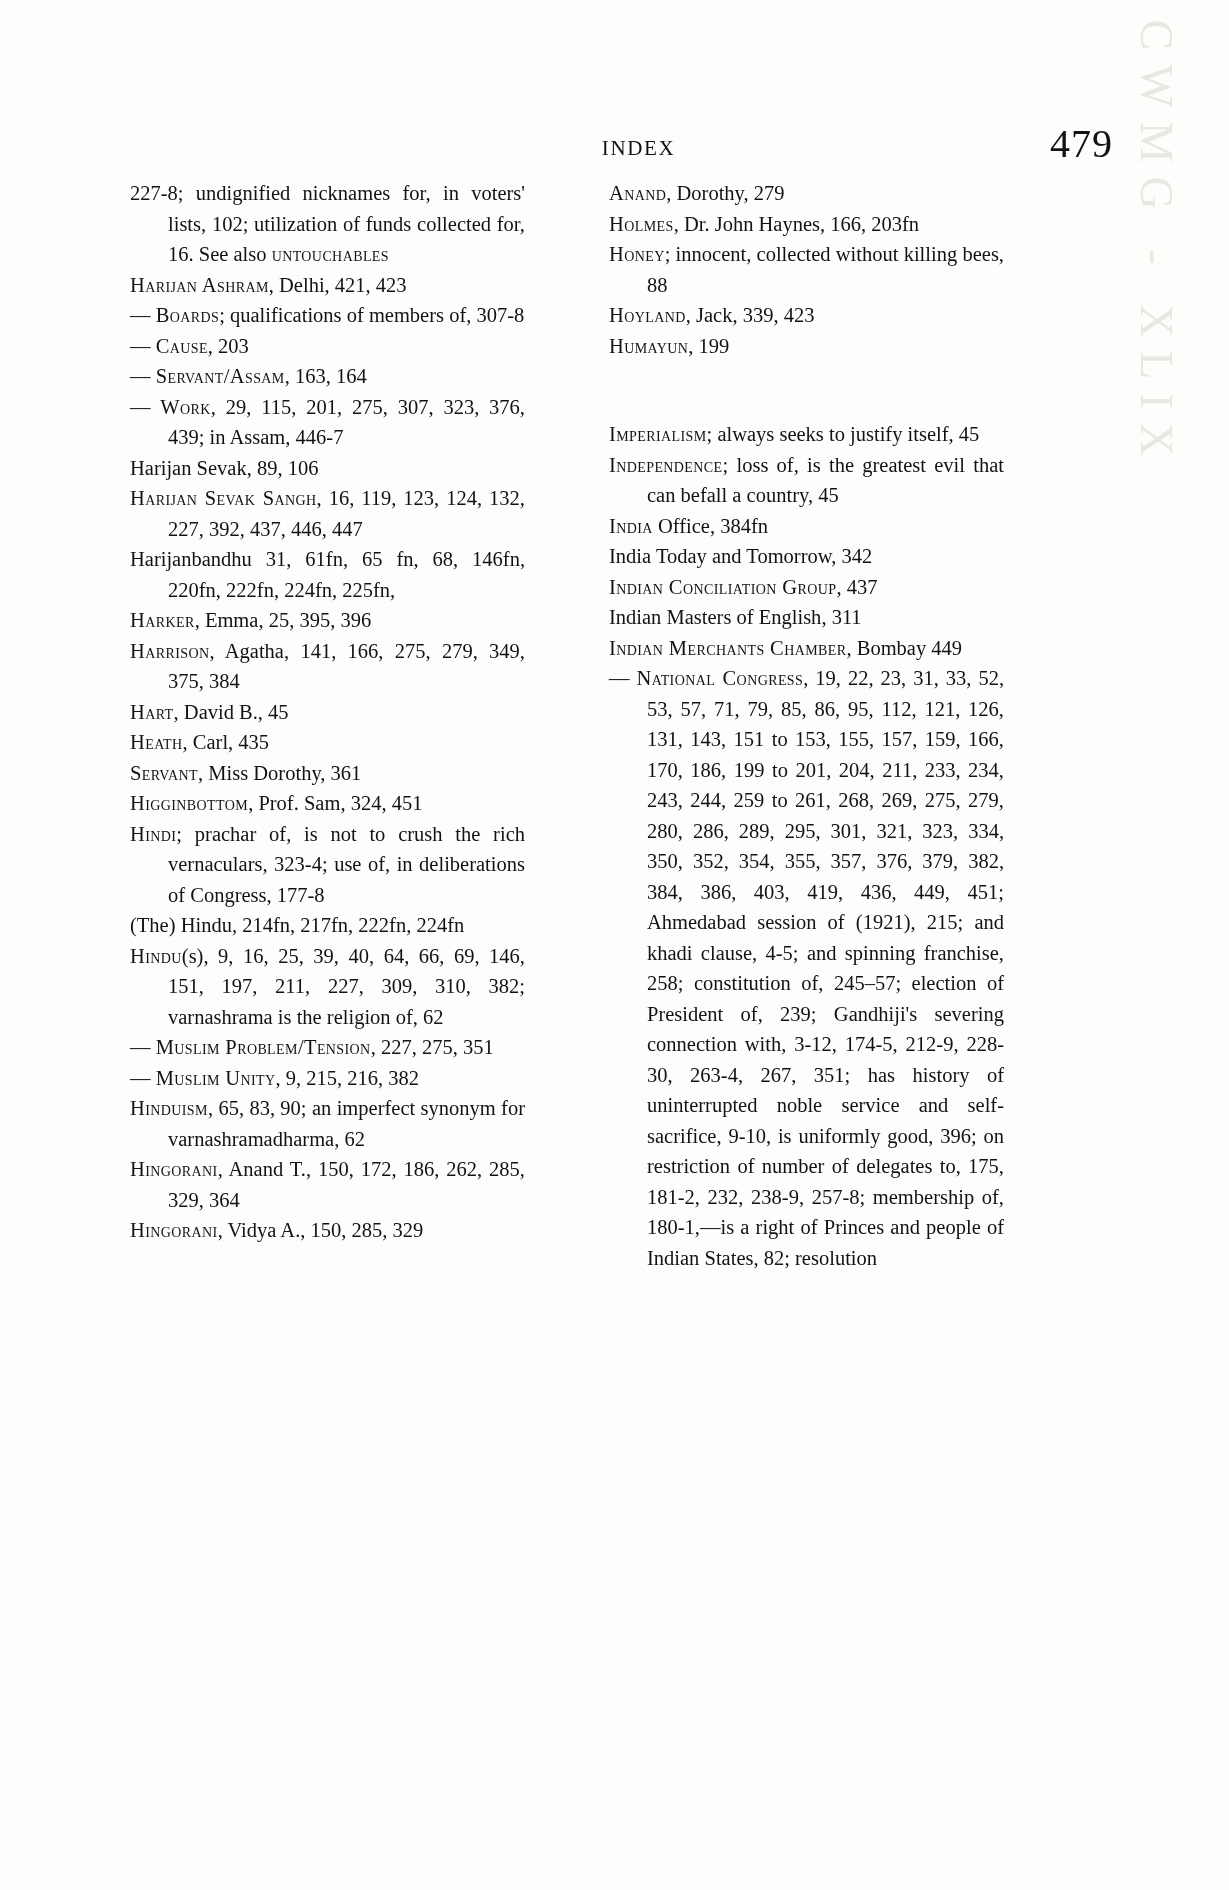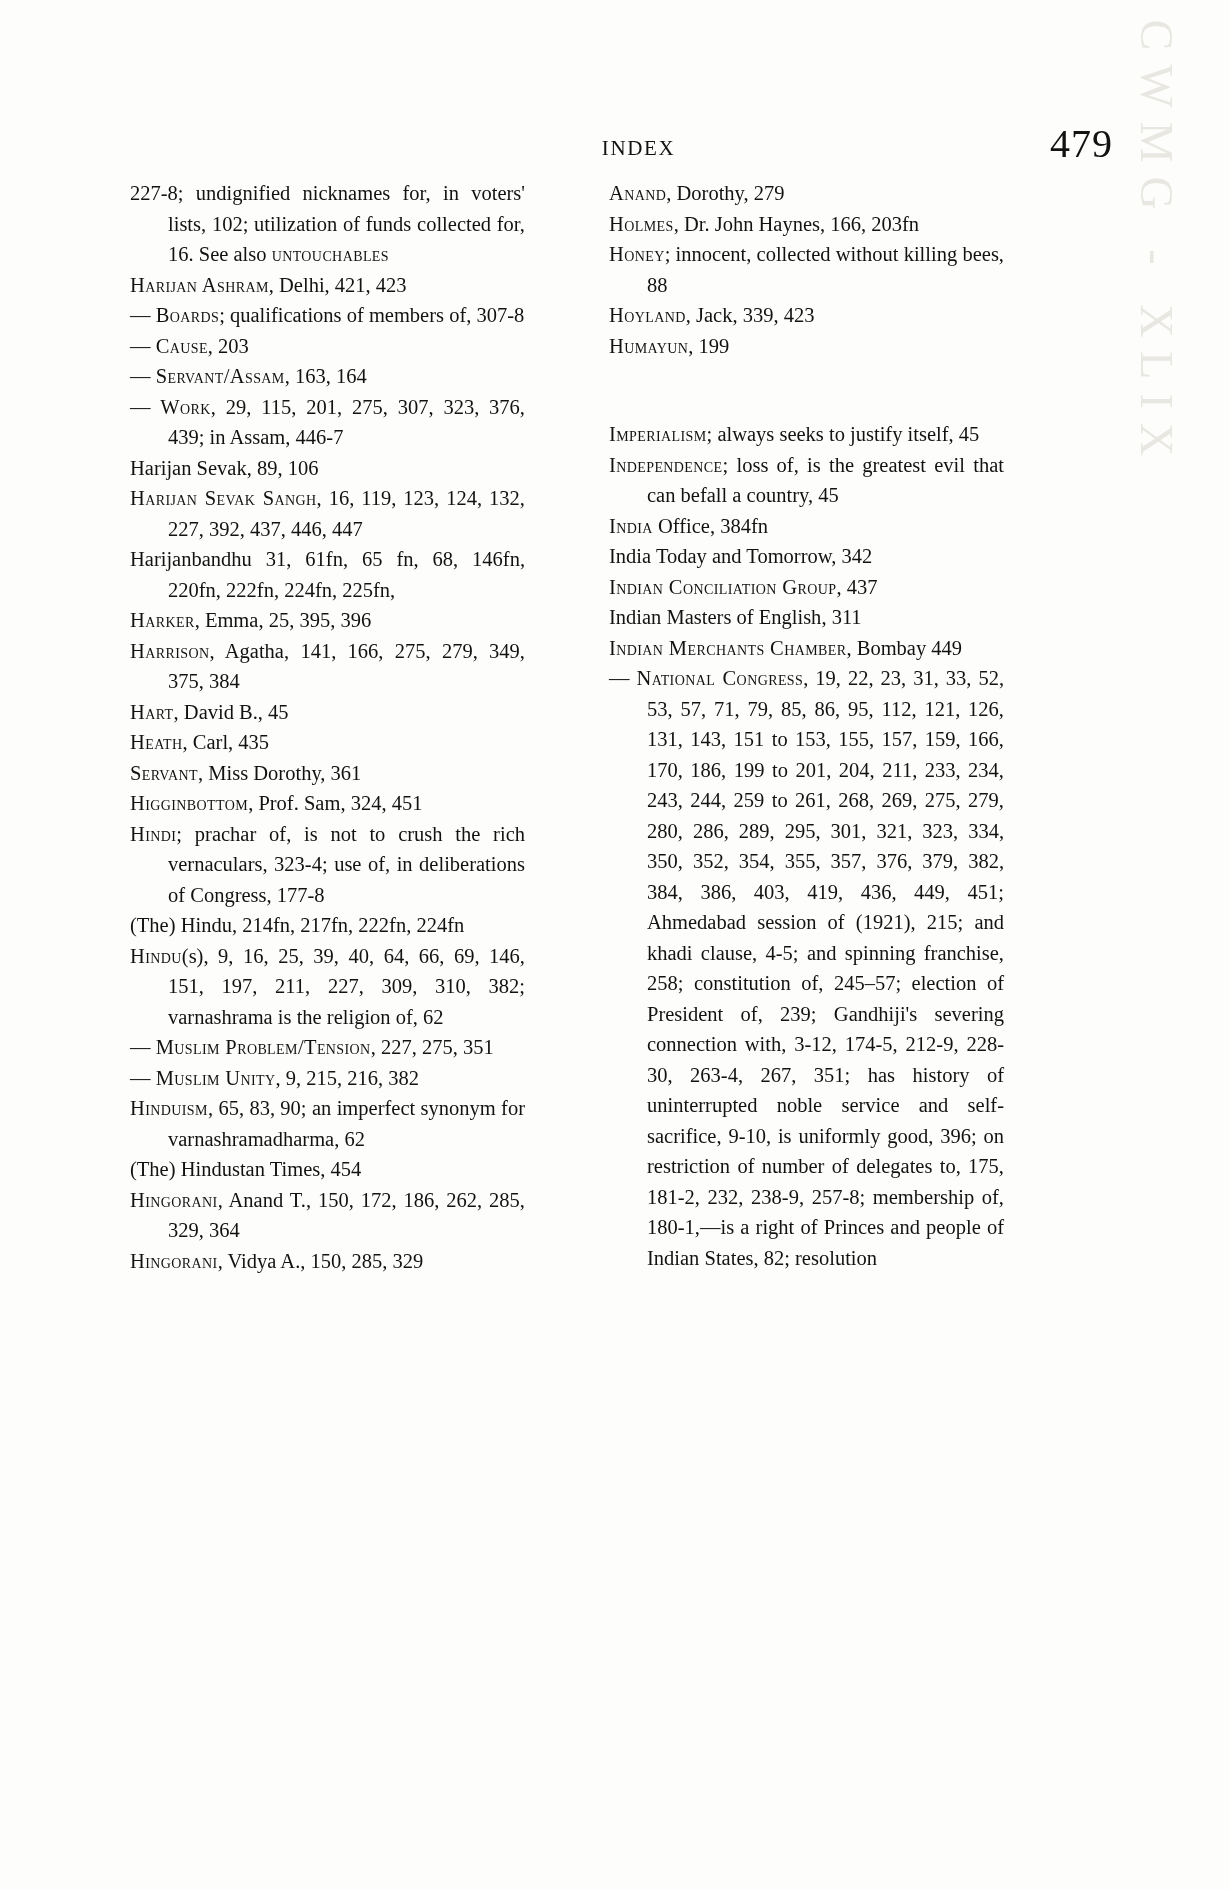--- a/index.html
+++ b/index.html
@@ -123,21 +123,20 @@
         <p class="entry"><span class="sc">Hart</span>, David B., 45</p>
         <p class="entry"><span class="sc">Heath</span>, Carl, 435</p>
         <p class="entry"><span class="sc">Servant</span>, Miss Dorothy, 361</p>
         <p class="entry"><span class="sc">Higginbottom</span>, Prof. Sam, 324, 451</p>
         <p class="entry"><span class="sc">Hindi</span>; <span class="it">prachar</span> of, is not to crush the rich vernaculars, 323-4; use of, in deliberations of Congress, 177-8</p>
         <p class="entry">(<span class="it">The</span>) <span class="it">Hindu</span>, 214<span class="it">fn</span>, 217<span class="it">fn</span>, 222<span class="it">fn</span>, 224<span class="it">fn</span></p>
         <p class="entry"><span class="sc">Hindu</span>(s), 9, 16, 25, 39, 40, 64, 66, 69, 146, 151, 197, 211, 227, 309, 310, 382; varnashrama is the religion of, 62</p>
         <p class="entry"><span class="dash">—</span> <span class="sc">Muslim Problem/Tension</span>, 227, 275, 351</p>
         <p class="entry"><span class="dash">—</span> <span class="sc">Muslim Unity</span>, 9, 215, 216, 382</p>
         <p class="entry"><span class="sc">Hinduism</span>, 65, 83, 90; an imperfect synonym for varnashramadharma, 62</p>
-        <p class="entry">(<span class="it">The</span>) <span class="it">Hindustan Times</span>, 454</p>
         <p class="entry"><span class="sc">Hingorani</span>, Anand T., 150, 172, 186, 262, 285, 329, 364</p>
         <p class="entry"><span class="sc">Hingorani</span>, Vidya A., 150, 285, 329</p>
       </div>
     <div class="column col-right" id="col-right">
         <p class="entry"><span class="sc">Anand</span>, Dorothy, 279</p>
         <p class="entry"><span class="sc">Holmes</span>, Dr. John Haynes, 166, 203<span class="it">fn</span></p>
         <p class="entry"><span class="sc">Honey</span>; innocent, collected without killing bees, 88</p>
         <p class="entry"><span class="sc">Hoyland</span>, Jack, 339, 423</p>
         <p class="entry"><span class="sc">Humayun</span>, 199</p>
         <div class="gap-large"></div>

